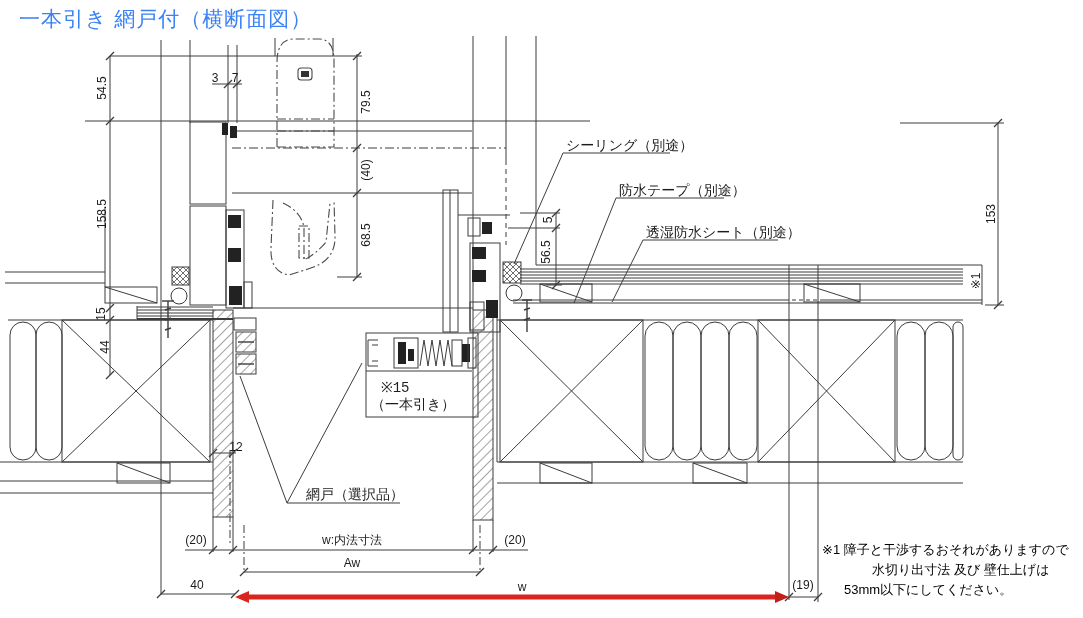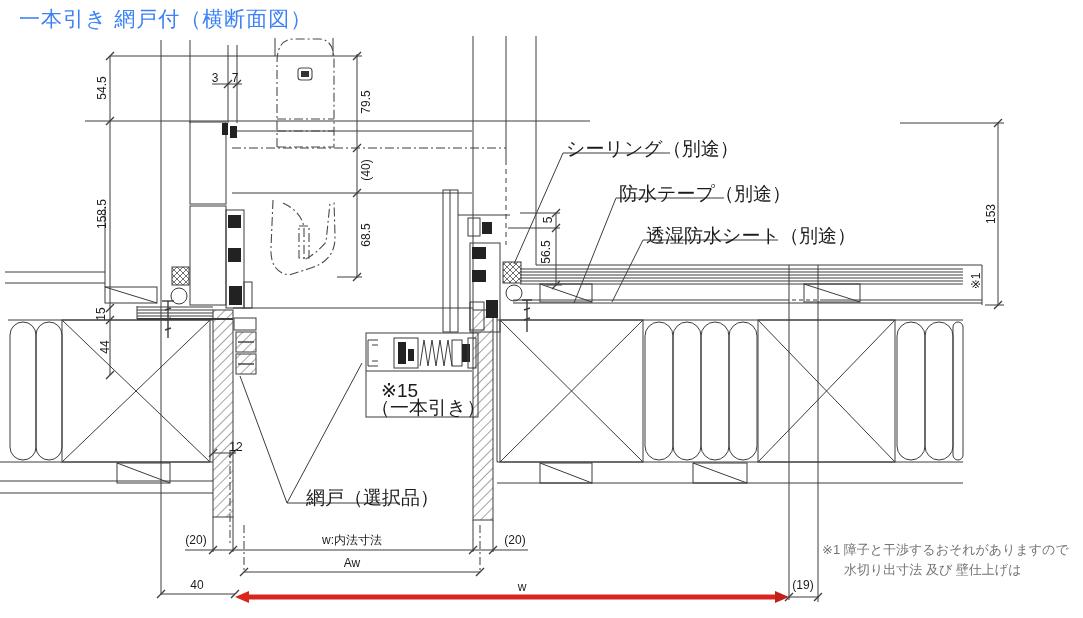--- a/index.html
+++ b/index.html
@@ -2,23 +2,23 @@
 <html><head>
 <meta charset="utf-8">
 <style>
   html,body{margin:0;padding:0;background:#ffffff;}
   .stage{position:relative;width:1083px;height:618px;background:#fff;overflow:hidden;
          font-family:"Liberation Sans","DejaVu Sans",sans-serif;color:#1c1c1c;}
   svg{position:absolute;left:0;top:0;}
   .lbl{position:absolute;white-space:nowrap;font-size:12px;color:#1c1c1c;line-height:1;}
   .c{transform:translate(-50%,-50%);}
   .v{transform:translate(-50%,-50%) rotate(-90deg);}
-  .t{font-size:19px;}
+  .t{font-size:14px;font-family:Liberation Mono, monospace;}
   .title{position:absolute;left:7px;top:5px;font-size:21px;letter-spacing:1px;color:#3b82f6;white-space:nowrap;margin-left:12px;}
-  .note-line{position:absolute;font-size:13px;color:#737373;white-space:nowrap;}
+  .note-line{position:absolute;font-size:13px;color:#000000;white-space:nowrap;}
 </style>
 </head>
 <body>
 
 <div class="stage">
 
 <svg width="1083" height="618" viewBox="0 0 1083 618">
   <defs>
     <pattern id="hatch45" width="7" height="7" patternUnits="userSpaceOnUse" patternTransform="rotate(45)">
       <line x1="0" y1="0" x2="0" y2="7" stroke="#4a4a4a" stroke-width="1"></line>
@@ -300,15 +300,16 @@
 <div class="lbl c" style="left:803px;top:585px">(19)</div>
 
 <div class="lbl t" style="left:566px;top:139px">シーリング（別途）</div>
 <div class="lbl t" style="left:619px;top:184px">防水テープ（別途）</div>
 <div class="lbl t" style="left:646px;top:226px">透湿防水シート（別途）</div>
 <div class="lbl t" style="left:381px;top:381px">※15</div>
 <div class="lbl t" style="left:371px;top:398px">（一本引き）</div>
 <div class="lbl t" style="left:306px;top:488px">網戸（選択品）</div>
 
 <div class="note-line" style="left:822px;top:541px">※1 障子と干渉するおそれがありますので</div>
-<div class="note-line" style="left:844px;top:561px">水切り出寸法 及び 壁仕上げは</div>
+<div class="note-line" style="left:872px;top:561px">水切り出寸法 及び 壁仕上げは</div>
+<div class="note-line" style="left:844px;top:581px">53mm以下にしてください。</div>
 
 </div>
 
 </body></html>

